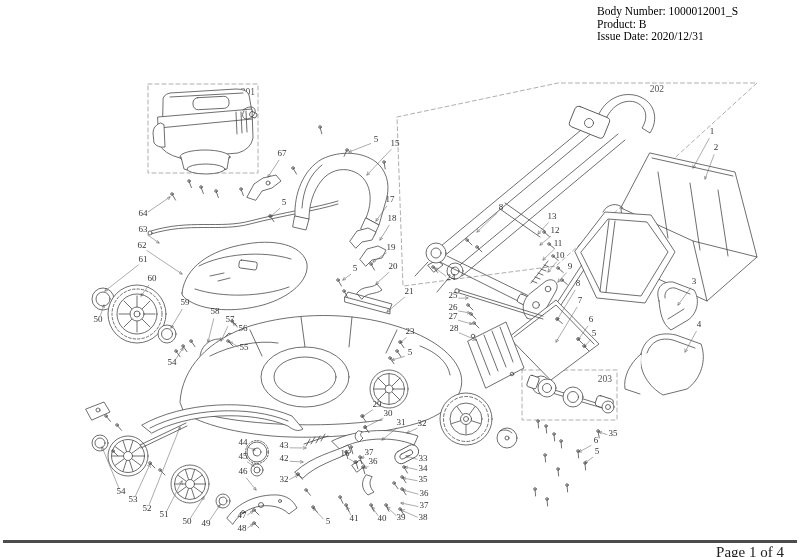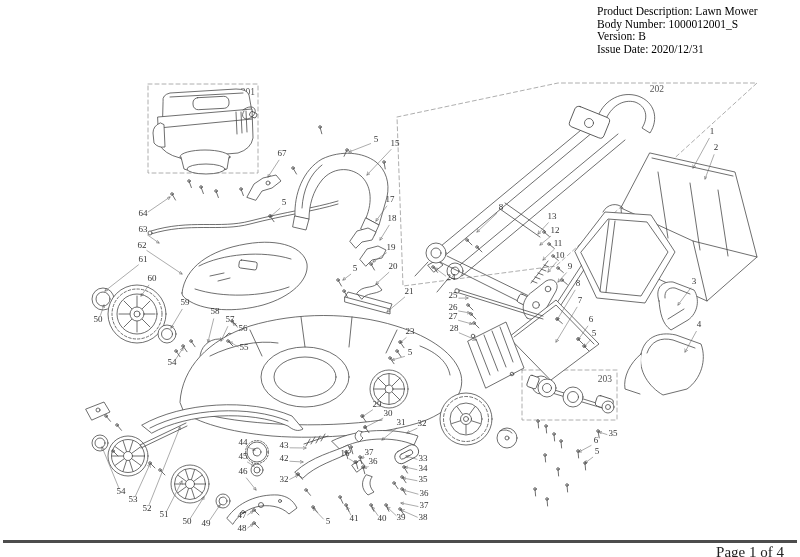--- a/index.html
+++ b/index.html
@@ -23,23 +23,22 @@
   .screw line{stroke:#333;stroke-width:1;}
   .screw circle{fill:#333;stroke:none;}
 </style>
 </head>
 <body>
 
 <div class="page">
 
 
   <div class="info">
-    <div>Product Description: Lawn Mower</div>
     <div>Body Number: 1000012001_S</div>
-    <div>Version: B</div>
+    <div>Product: B</div>
     <div>Issue Date: 2020/12/31</div>
   </div>
 
   <svg id="diagram-svg" width="800" height="557" viewBox="0 0 800 557">
     <defs>
       <marker id="arr" markerWidth="7" markerHeight="7" refX="5.5" refY="3" orient="auto">
         <path d="M0,0 L6,3 L0,6 Z" fill="#555" stroke="none"></path>
       </marker>
     </defs>
 

